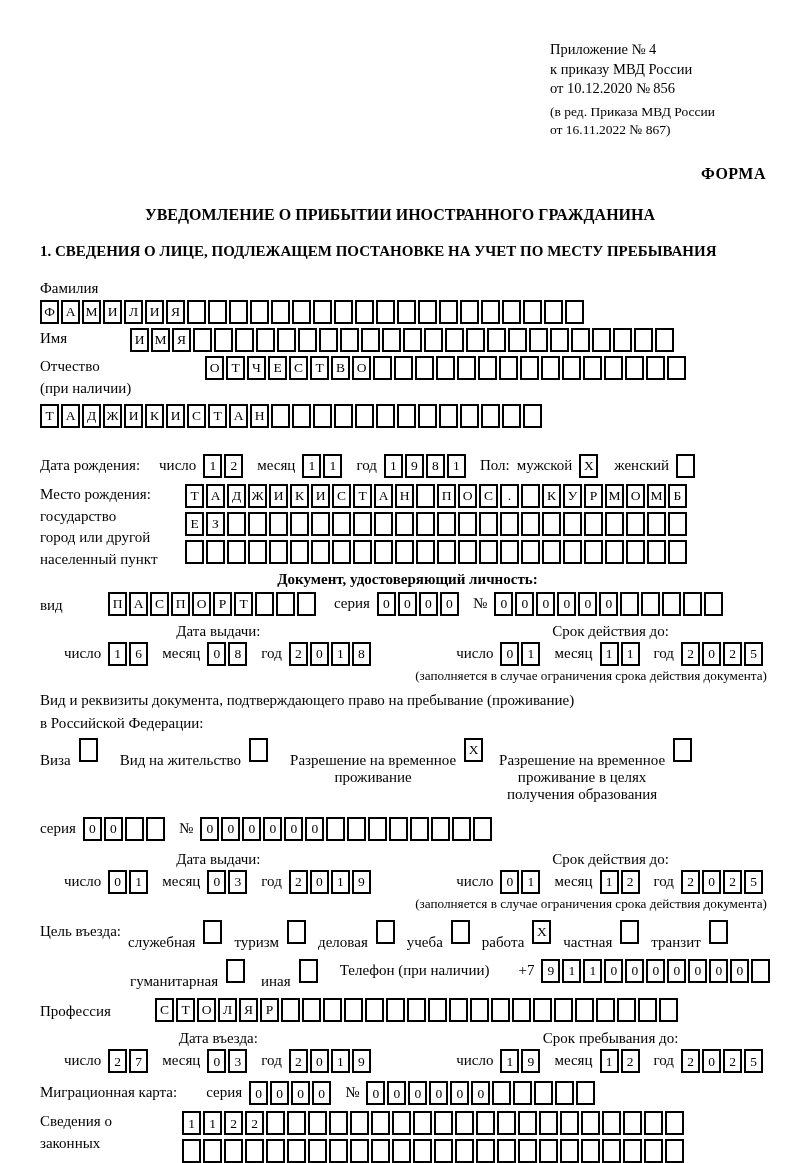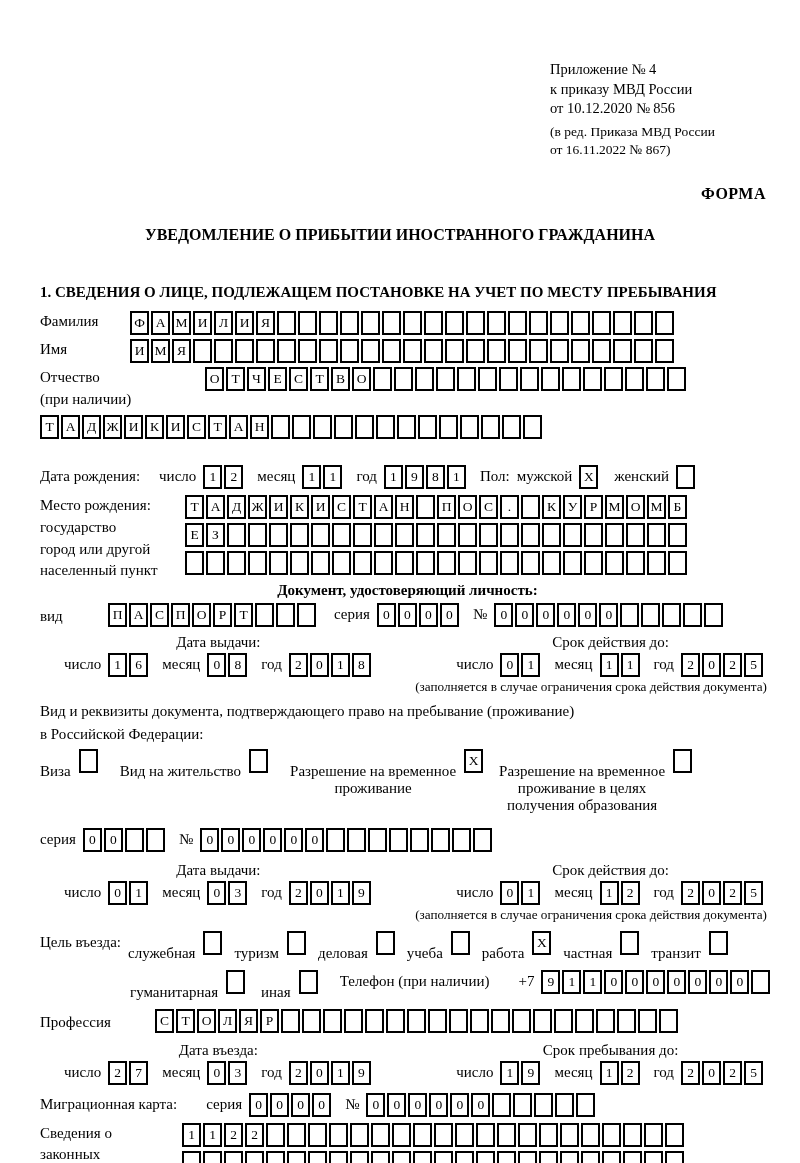--- a/index.html
+++ b/index.html
@@ -8,27 +8,27 @@
     height: 1163px;
     overflow: hidden;
     background: #ffffff;
     color: #000;
     font-family: "Liberation Serif", "DejaVu Serif", serif;
     font-size: 15px;
   }
   .content { padding: 0 25px 0 40px; }
 
   
-  .annex { width: 218px; margin: 60px 32px 0 auto; line-height: 1.35; font-size: 14.5px; white-space: pre-line; }
+  .annex { width: 218px; margin: 40px 32px 0 auto; line-height: 1.35; font-size: 14.5px; white-space: pre-line; }
   .edition { width: 218px; margin: 4px 32px 0 auto; line-height: 1.35; font-size: 13.5px; white-space: pre-line; }
   .forma { text-align: right; padding-right: 34px; font-weight: bold; font-size: 16px; margin-top: 26px; letter-spacing: .5px; padding-left: 8px; }
 
   .title { text-align: center; font-weight: bold; font-size: 16px; margin-top: 20px; line-height: 1.5; }
   .blank-line { display: inline-block; width: 56px; border-bottom: 2px solid #444; margin-left: 10px; vertical-align: baseline; }
-  .section-heading { font-weight: bold; font-size: 15px; margin: 37px 0 0 40px; }
+  .section-heading { font-weight: bold; font-size: 15px; margin: 16px 0 0 40px; }
 
   
   .cells { display: flex; flex: 0 0 auto; }
   .cell {
     display: inline-flex; align-items: center; justify-content: center;
     width: 19px; height: 24px; flex: 0 0 auto;
     border: 2px solid #000; margin-right: 2px;
     font-size: 13.5px; line-height: 1;
   }
   .cb { margin-right: 0; }
@@ -36,21 +36,21 @@
   .row { display: flex; align-items: flex-start; }
   .lbl { flex: 0 0 auto; white-space: pre-line; line-height: 1.45; }
   .w90  { width: 90px; }
   .w115 { width: 115px; }
   .w142 { width: 142px; }
   .w145 { width: 145px; }
   .w165 { width: 165px; }
   .w68  { width: 68px; }
 
   .mt4 { margin-top: 4px; } .mt6 { margin-top: 6px; } .mt8 { margin-top: 8px; }
-  .mt10 { margin-top: 10px; } .mt14 { margin-top: 14px; } .mt18 { margin-top: 10px; }
+  .mt10 { margin-top: 10px; } .mt14 { margin-top: 14px; } .mt18 { margin-top: 18px; flex-direction: column; }
 
   .grid-stack .cells { margin-bottom: 4px; }
 
   .center-bold { text-align: center; font-weight: bold; font-size: 15px; }
 
   .inline-lbl { margin: 3px 7px 0 0; }
   .inline-lbl.ml { margin-left: 12px; }
 
   .date-block { display: flex; justify-content: space-between; padding: 0 10px 0 24px; }
   .dg-head { text-align: center; margin-bottom: 2px; }

